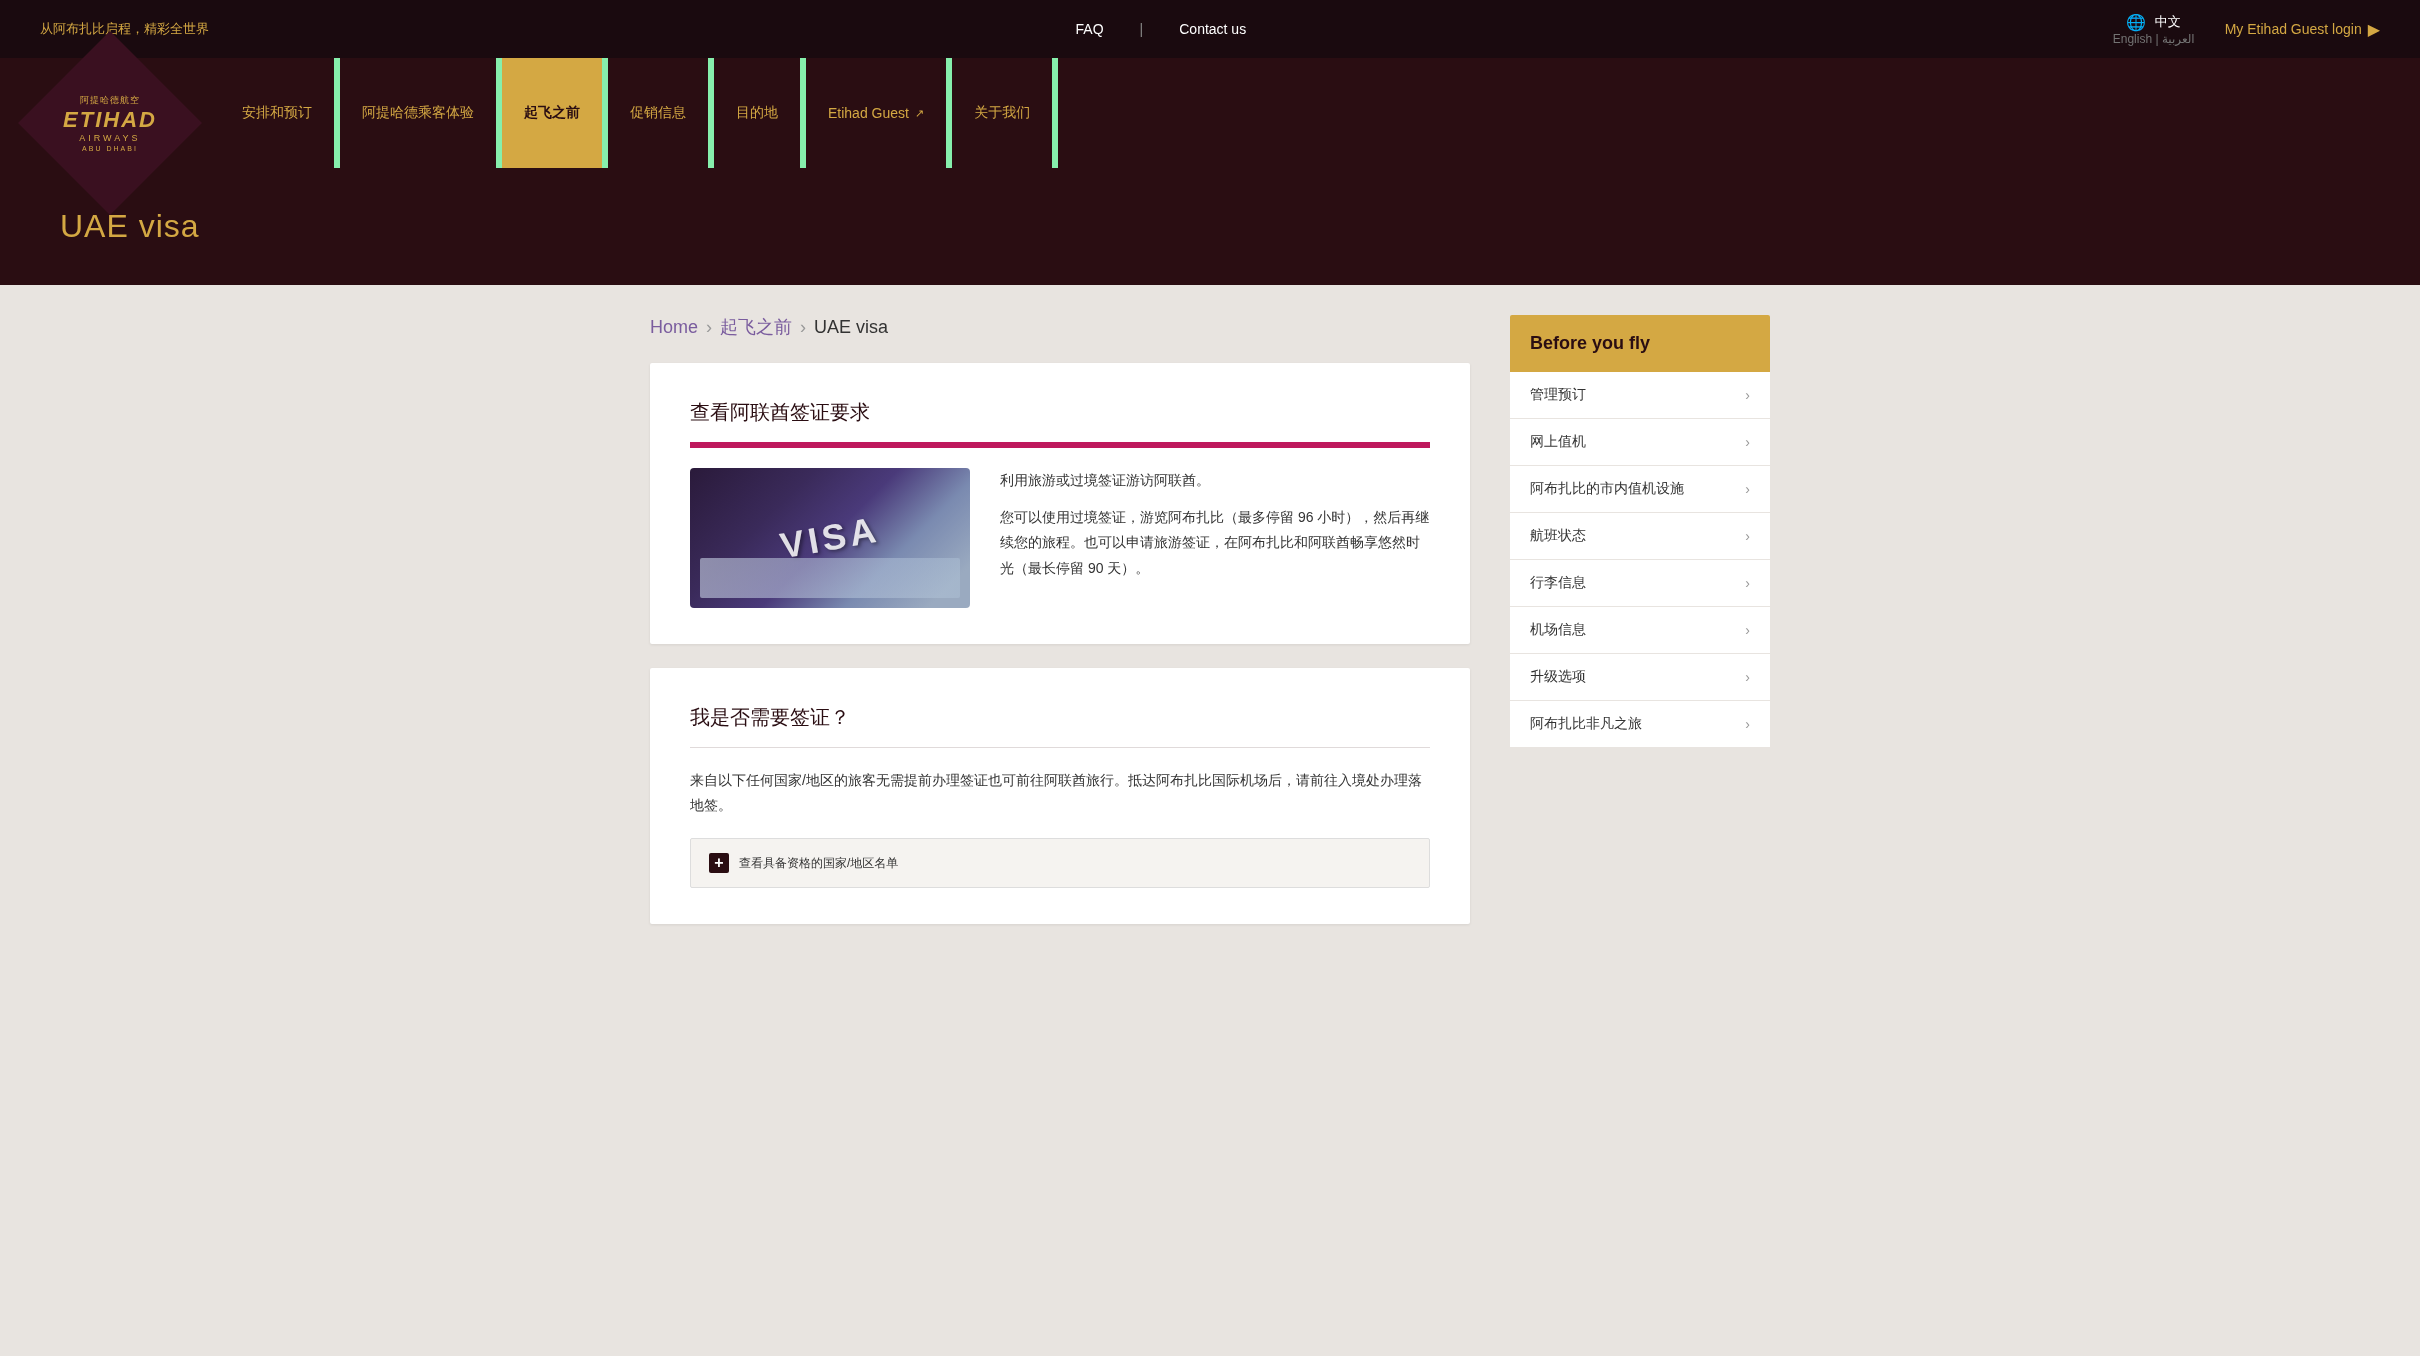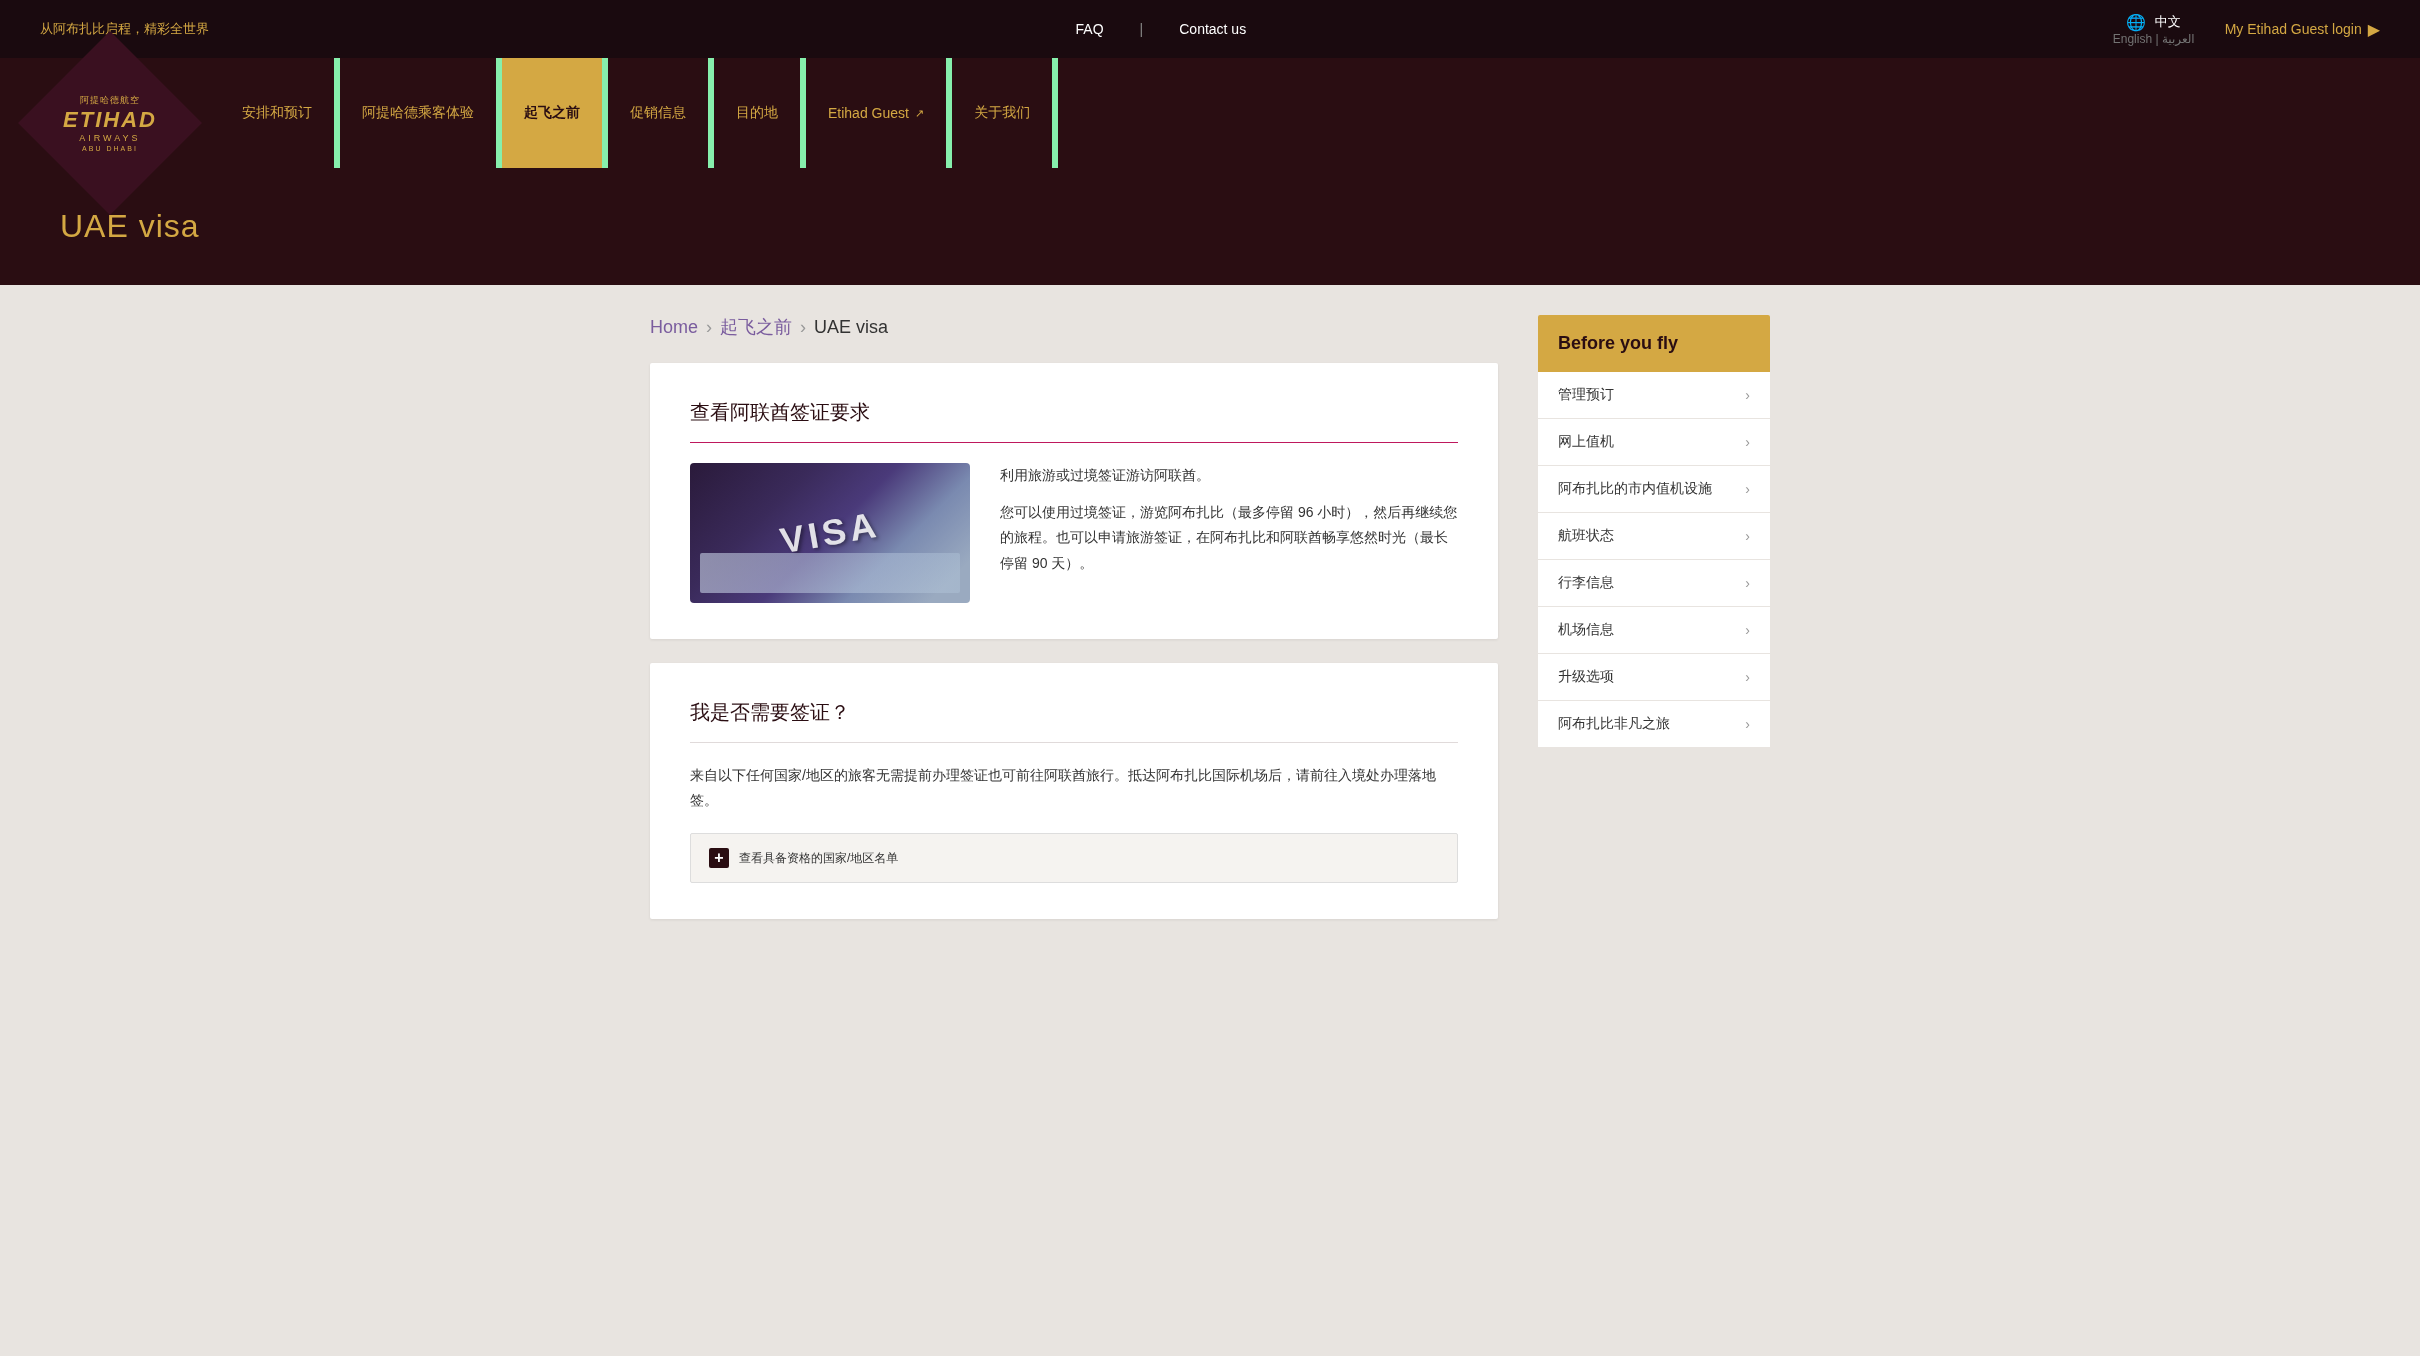--- a/index.html
+++ b/index.html
@@ -131,21 +131,21 @@
       padding: 36px 40px;
       margin-bottom: 24px;
       box-shadow: 0 1px 3px rgba(0,0,0,0.08);
     }
     .card h2 {
       font-size: 20px;
       font-weight: 500;
       color: #2a0d12;
       margin-bottom: 20px;
       padding-bottom: 16px;
-      border-bottom: 1px solid #be185d;
+      border-bottom: 6px solid #be185d;
     }
     .card-inner {
       display: flex;
       gap: 30px;
       align-items: flex-start;
     }
     .visa-image {
       width: 280px;
       height: 140px;
       background: linear-gradient(135deg, #2a1a3a 0%, #3a2a5a 30%, #4a3a7a 50%, #7a8ab0 70%, #9aaac0 90%);
@@ -222,21 +222,21 @@
       justify-content: center;
       font-size: 16px;
       font-weight: bold;
       border-radius: 2px;
       flex-shrink: 0;
     }
     .expand-label { font-size: 12px; color: #333; }
 
     
     .sidebar {
-      width: 232px;
+      width: 260px;
       flex-shrink: 0;
     }
     .sidebar-header {
       background: #d4a843;
       color: #2a0d12;
       padding: 18px 20px;
       font-size: 18px;
       font-weight: 600;
       border-radius: 2px 2px 0 0;
     }

